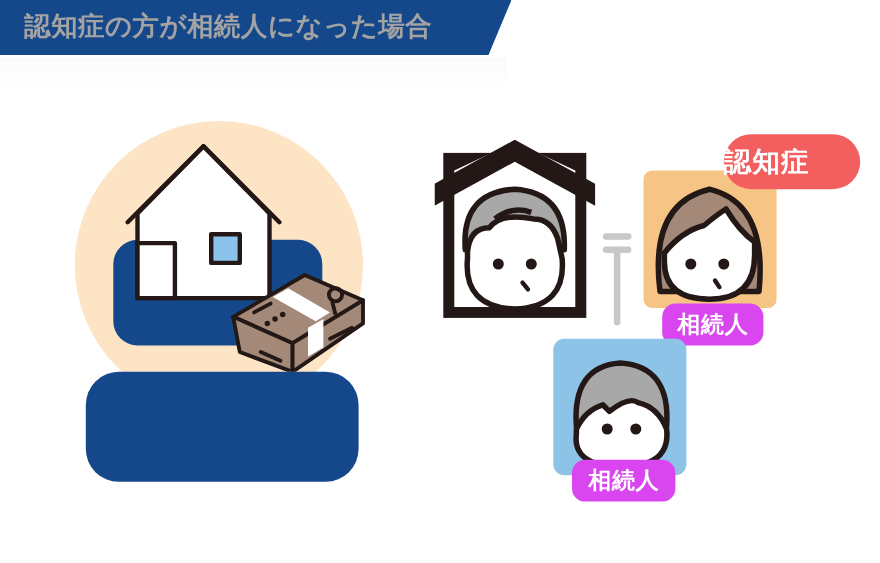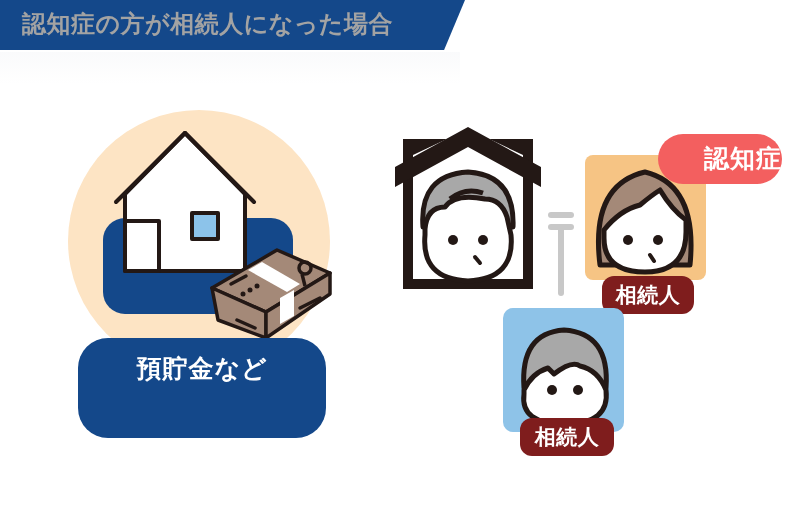--- a/index.html
+++ b/index.html
@@ -11,22 +11,22 @@
   .asset-circle { position:absolute; left:68px; top:110px; width:262px; height:262px; border-radius:50%; background:#fde4c4; }
   .asset-illus { position:absolute; left:100px; top:128px; }
   .asset-label { position:absolute; left:78px; top:338px; width:248px; height:100px; background:#14488a; border-radius:30px; color:#fff; font-weight:bold; font-size:25px; line-height:37px; text-align:center; padding-top:12px; box-sizing:border-box; }
   .asset-label div { letter-spacing:1px; }
 
   .parent-illus { position:absolute; left:395px; top:127px; }
   .equals-illus { position:absolute; left:540px; top:200px; }
 
   .heir-female-bg { position:absolute; left:585px; top:155px; width:121px; height:125px; background:#f6c484; border-radius:8px; }
   .heir-female-face { position:absolute; left:590px; top:160px; }
-  .dementia-badge { position:absolute; left:658px; top:122px; width:124px; height:50px; background:#f35f5f; border-radius:25px; color:#fff; font-weight:bold; font-size:25px; text-align:right; line-height:50px; letter-spacing:1px;margin-top:12px; }
-  .heir-label { position:absolute; background:#7f1d1d; color:#fff; font-weight:bold; font-size:21px; border-radius:12px; text-align:center; height:38px; line-height:38px; letter-spacing:0.5px; }
+  .dementia-badge { position:absolute; left:658px; top:122px; width:124px; height:50px; background:#f35f5f; border-radius:25px; color:#fff; font-weight:bold; font-size:25px; text-align:left; line-height:50px; letter-spacing:1px; }
+  .heir-label { position:absolute; background:#d946ef; color:#fff; font-weight:bold; font-size:21px; border-radius:12px; text-align:center; height:38px; line-height:38px; letter-spacing:0.5px; }
   .heir-label.female { left:602px; top:276px; width:92px; }
   .heir-male-bg { position:absolute; left:503px; top:308px; width:121px; height:124px; background:#8ec3e8; border-radius:10px; }
   .heir-male-face { position:absolute; left:512px; top:318px; }
   .heir-label.male { left:520px; top:418px; width:94px; }
 </style>
 </head>
 <body>
 
 <div class="header">
   <div class="header-title">認知症の方が相続人になった場合</div>
@@ -56,21 +56,20 @@
     <circle cx="143" cy="166" r="2.5" fill="#231815" stroke="none"></circle>
     <circle cx="150" cy="162" r="2.5" fill="#231815" stroke="none"></circle>
     <circle cx="157" cy="158" r="2.5" fill="#231815" stroke="none"></circle>
     <line x1="137" y1="192" x2="155" y2="200" stroke-linecap="round"></line>
     <circle cx="205" cy="140" r="6" fill="none"></circle>
     <path d="M202,146 L205,158" fill="none"></path>
     <line x1="200" y1="180" x2="220" y2="170" stroke-linecap="round"></line>
   </g>
 </svg>
 <div class="asset-label">
-  <div>預貯金など</div>
 </div>
 
 <svg class="parent-illus" width="150" height="170" viewBox="0 0 150 170">
   <rect x="8" y="12" width="130" height="150" fill="#231815"></rect>
   <polygon points="18,28 73,2 128,28 128,152 18,152" fill="#ffffff"></polygon>
   <polygon points="0,40 73,0 146,40 146,60 73,20 0,60" fill="#231815"></polygon>
   <g stroke="#231815" stroke-width="5" stroke-linejoin="round">
     <path d="M28,100 Q24,48 73,45 Q120,48 118,100 Z" fill="#a8a8a8"></path>
     <path d="M30,102 Q32,80 50,80 Q60,66 90,72 Q106,72 112,90 L116,108 Q120,152 73,154 Q26,152 30,108 Z" fill="#ffffff"></path>
     <path d="M55,72 Q70,60 88,66" fill="none"></path>

